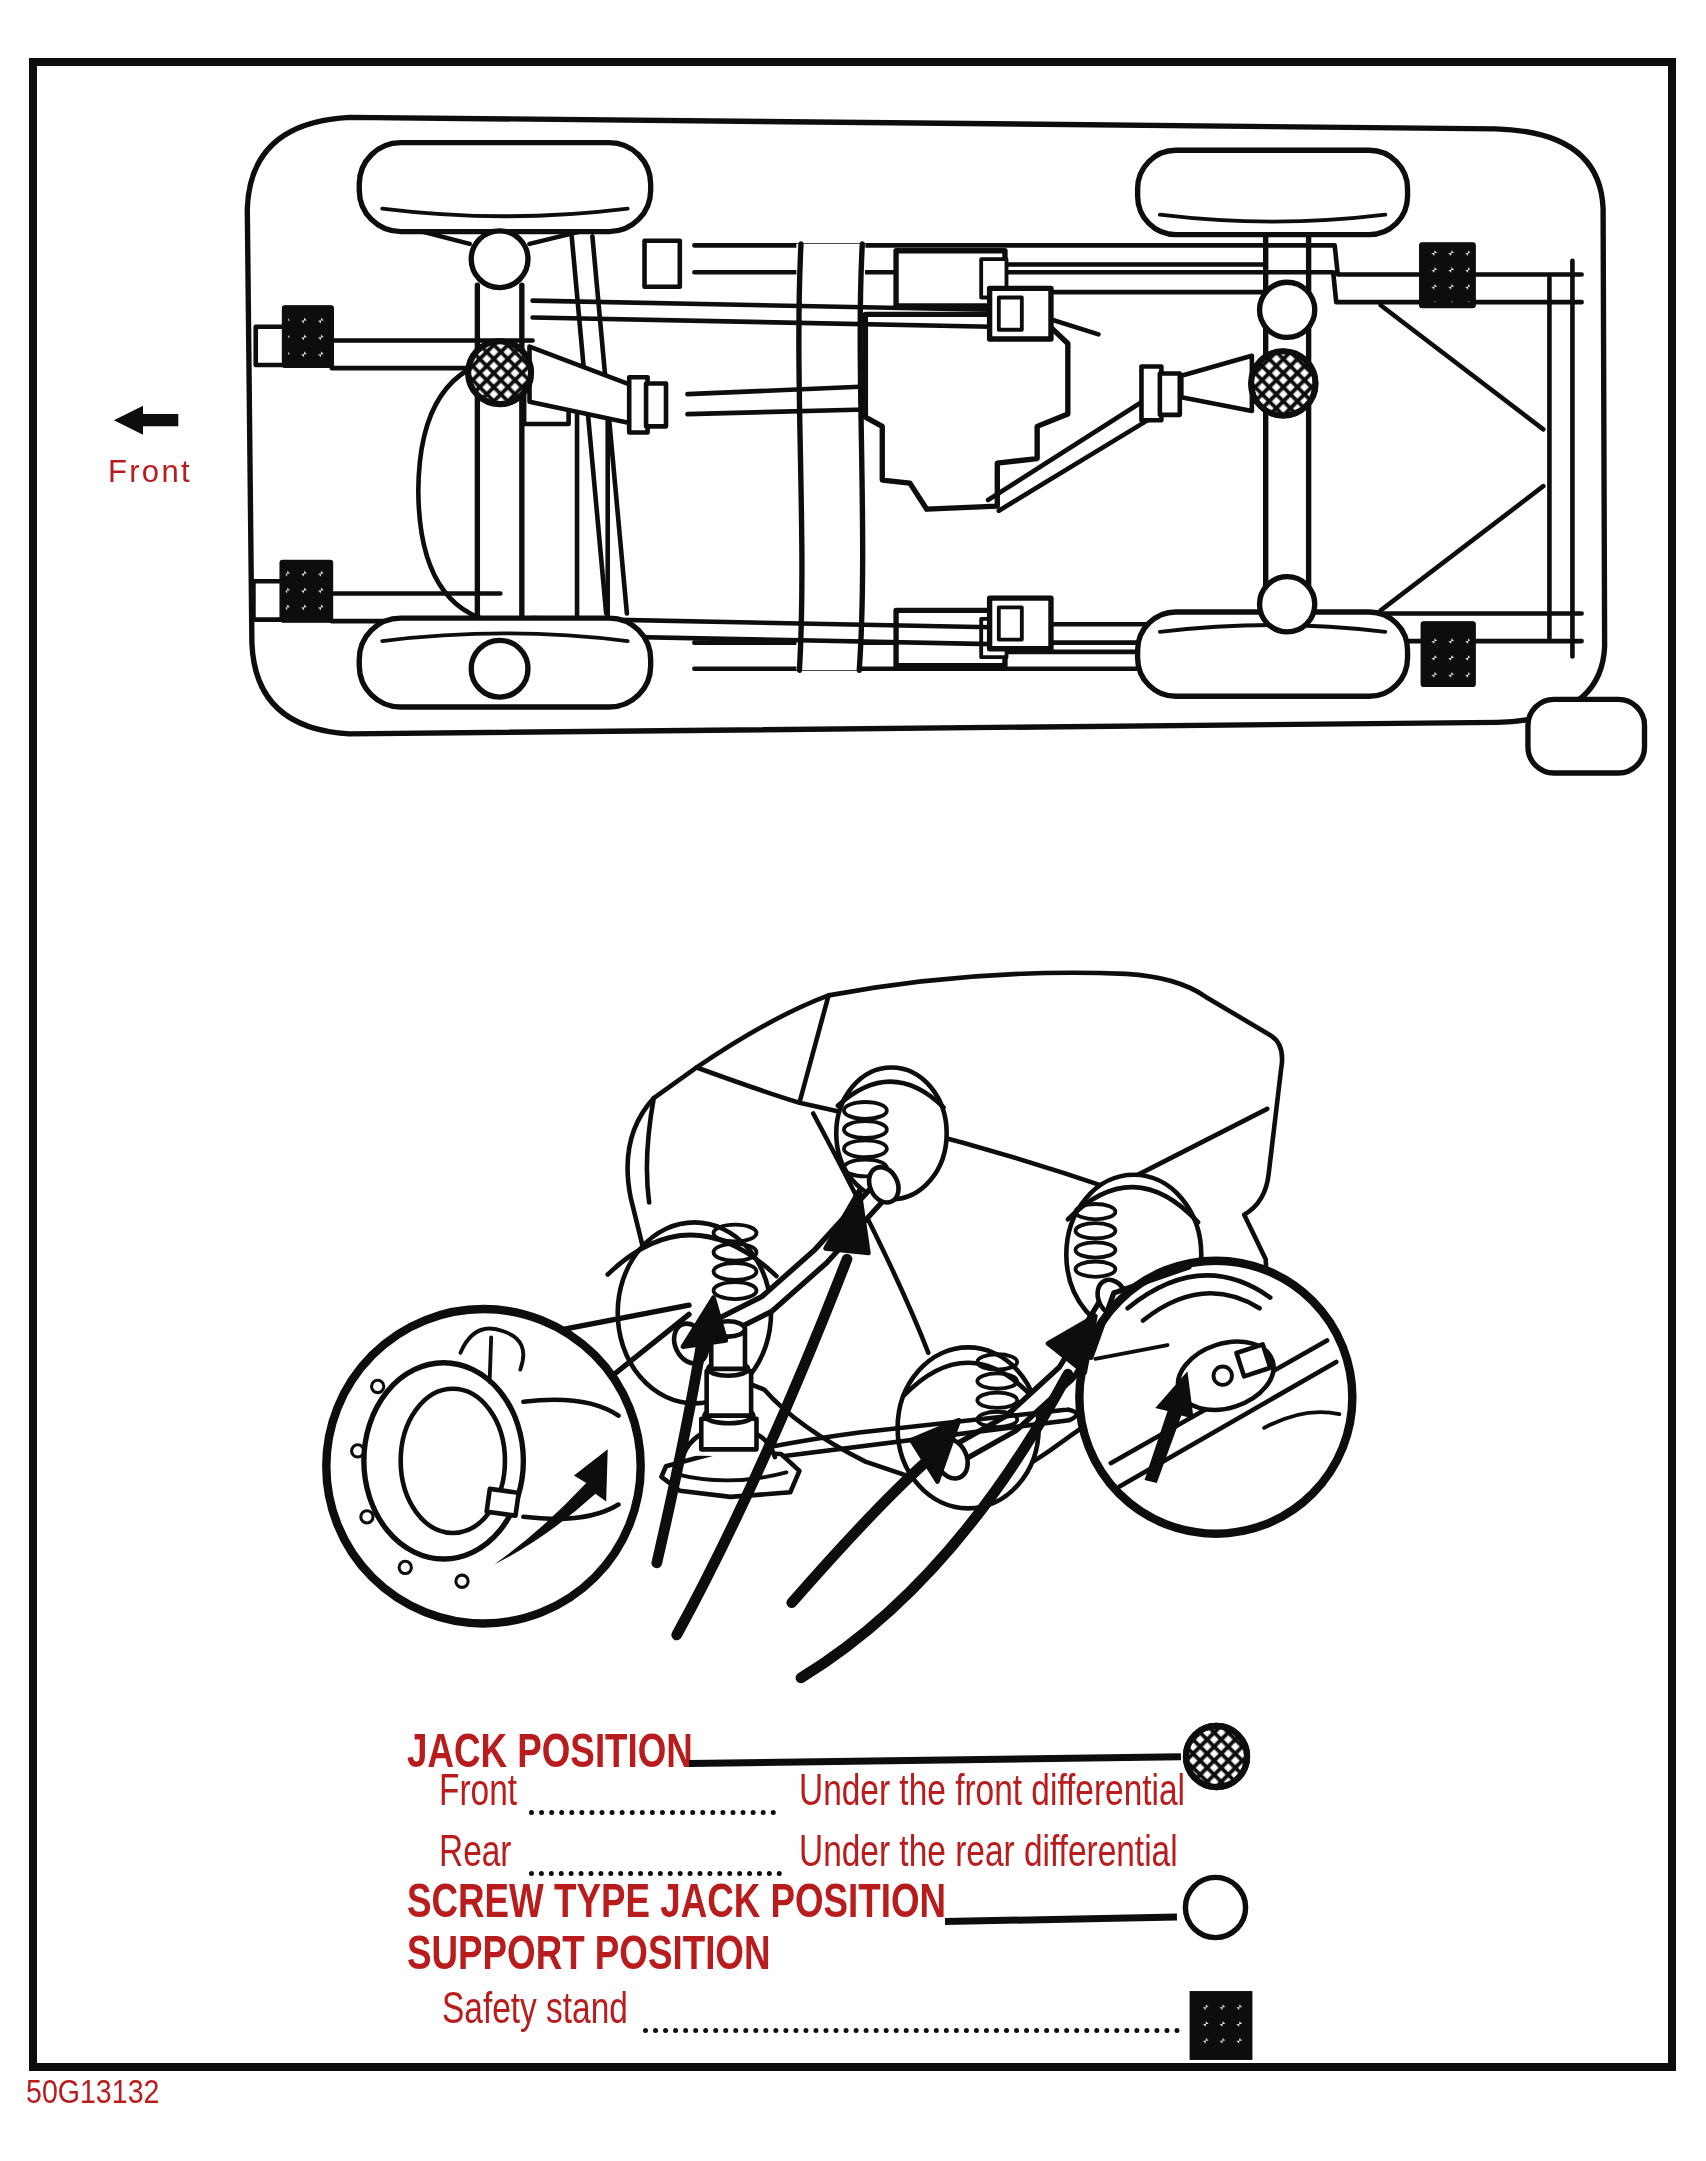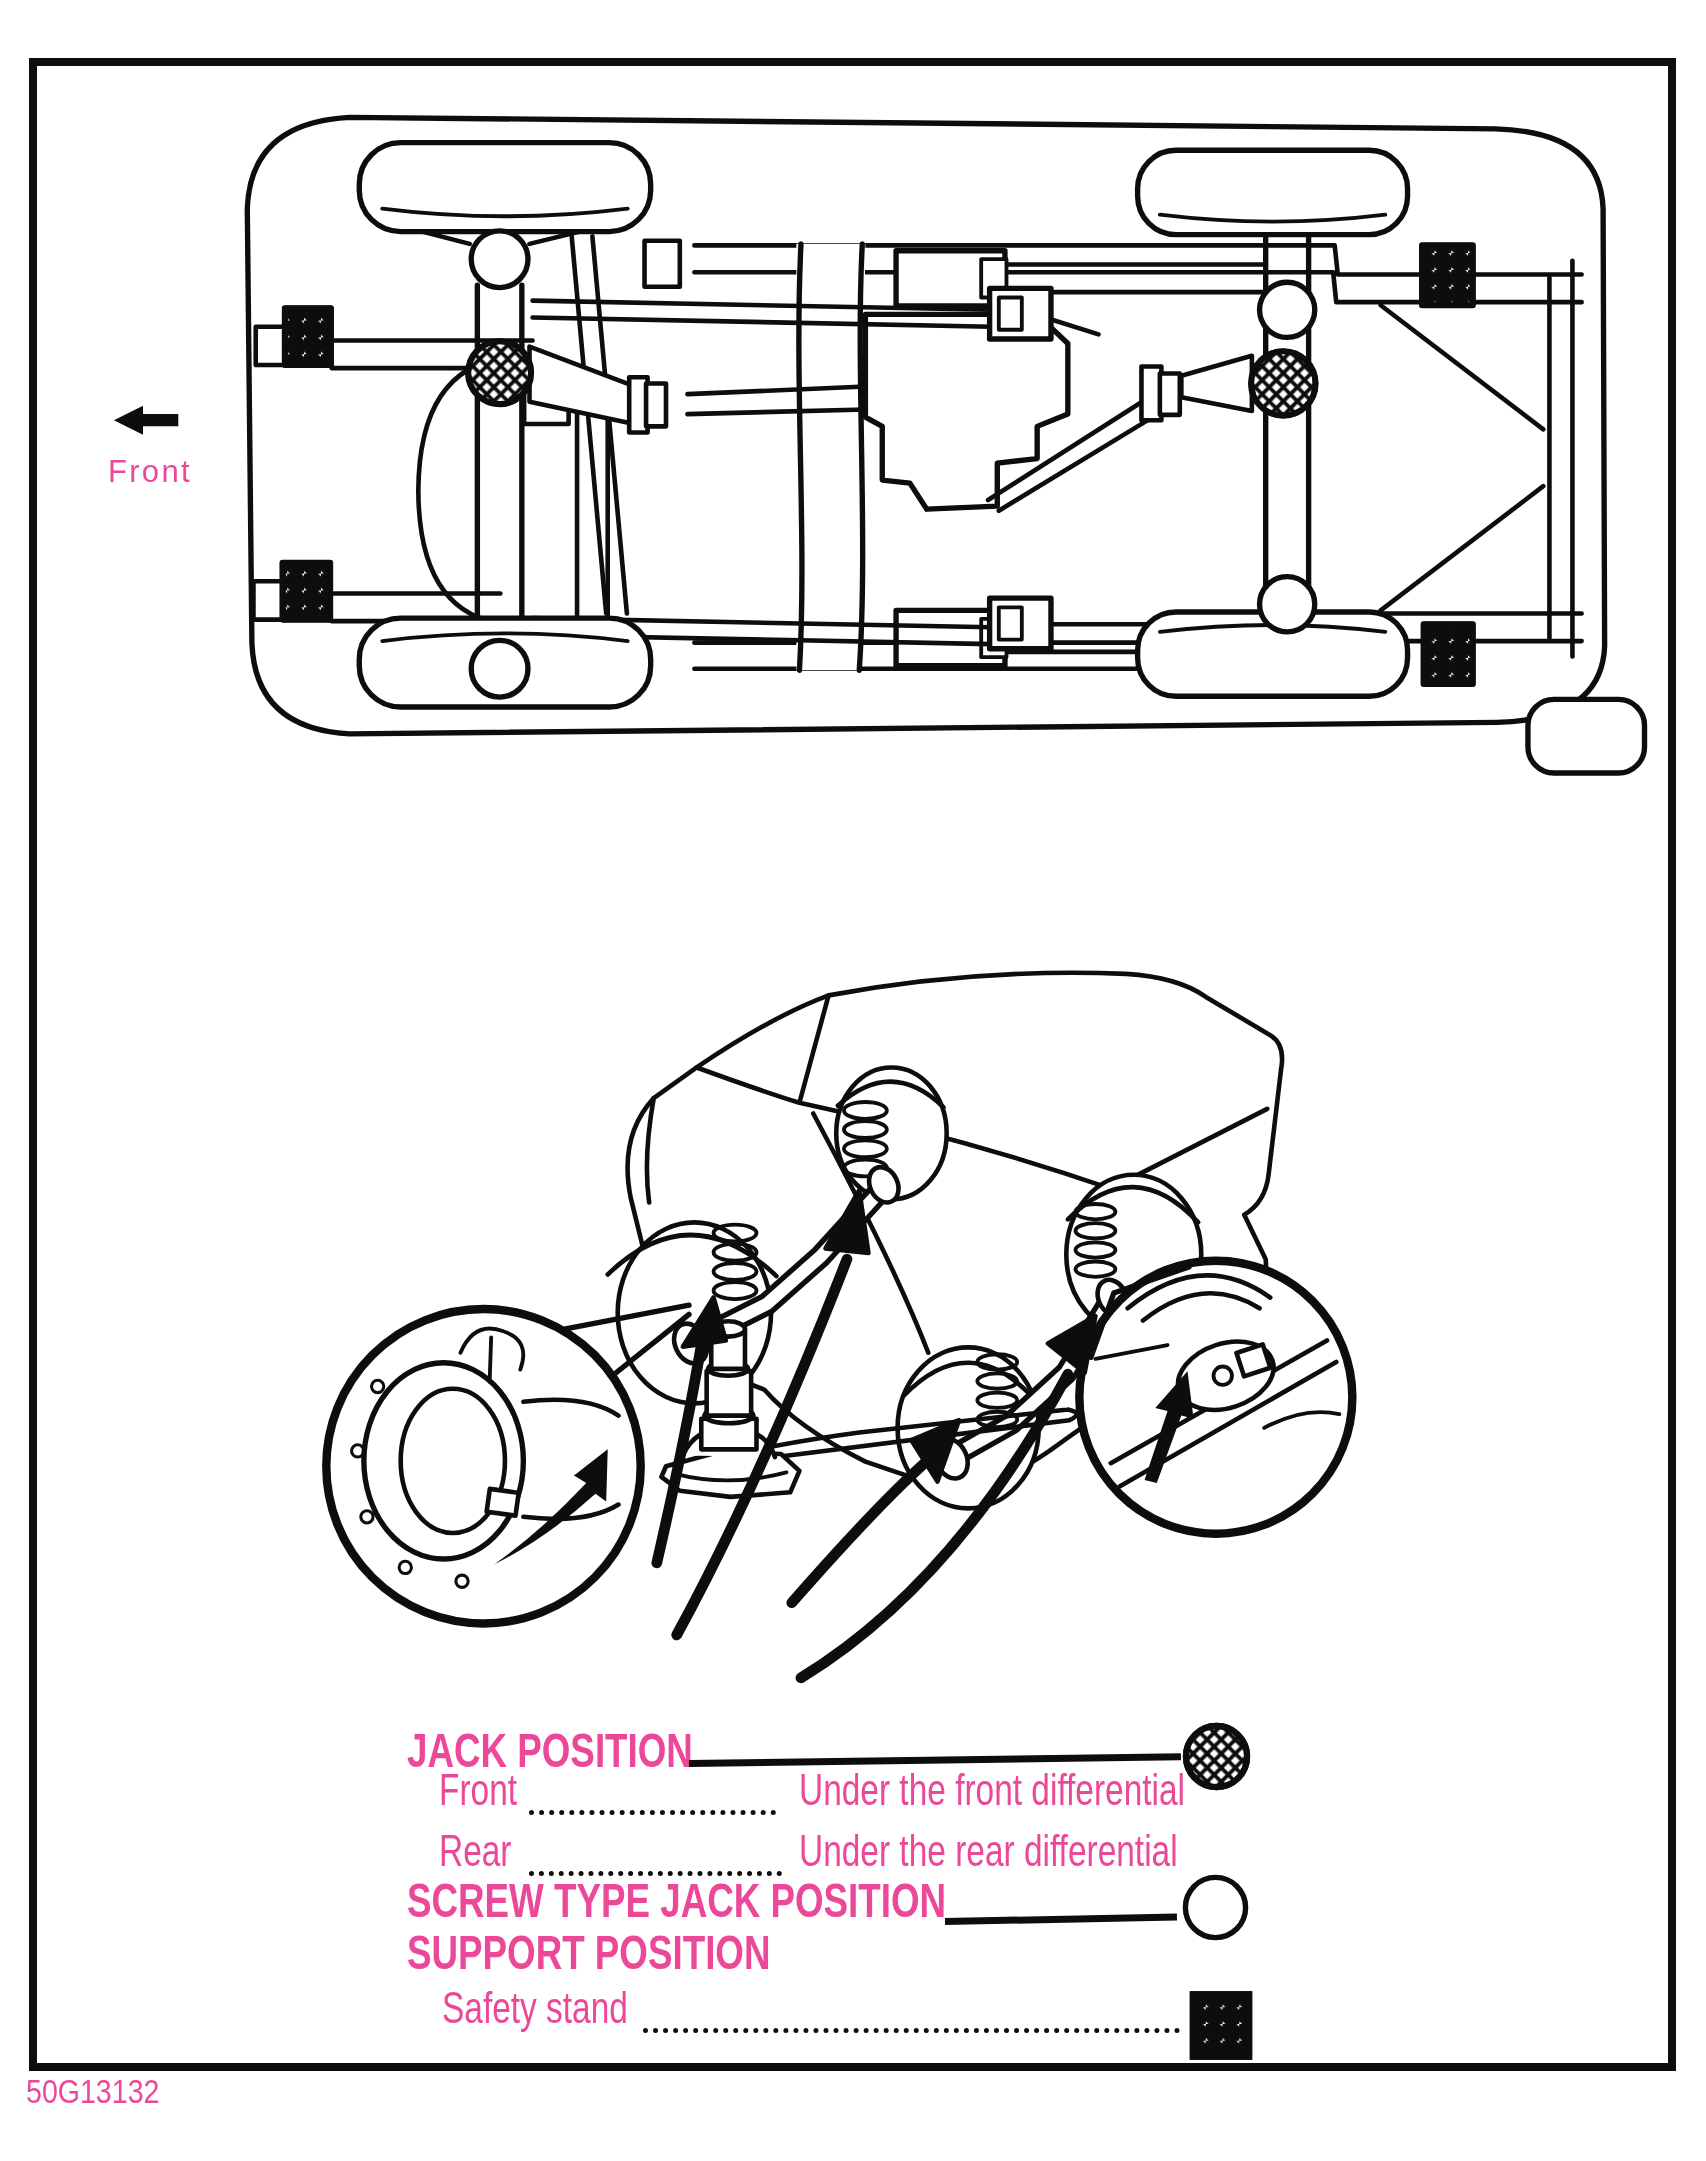--- a/index.html
+++ b/index.html
@@ -1,17 +1,17 @@
 <!DOCTYPE html>
 <html style="font-size:12.3px"><head>
 <meta charset="utf-8">
 <style>
   html,body{margin:0;padding:0;background:#fff;}
   .page{position:relative;width:1707px;height:2161px;background:#ffffff;
-        font-family:"Liberation Sans",sans-serif;color:#ec4899;overflow:hidden;}
+        font-family:"Liberation Sans",sans-serif;color:#b91c1c;overflow:hidden;}
   .frame{position:absolute;left:29px;top:58px;width:1647px;height:2013px;
          border:8.4px solid #0d0d0d;box-sizing:border-box;}
   svg.art{position:absolute;left:0;top:0;}
   .txt{position:absolute;white-space:nowrap;transform-origin:left top;line-height:1;}
   .hdr{font-weight:700;font-size:49px;transform:scaleX(.75);}
   .bodytxt{font-weight:500;font-size:44px;transform:scaleX(.76);}
   .front-label{font-size:31px;letter-spacing:2.3px;font-weight:500;}
   .code{font-size:34px;transform:scaleX(.84);font-weight:400;}
   .dots{position:absolute;height:6.1px;border-bottom:5.4px dotted #0d0d0d;}
   .rule{position:absolute;height:7px;background:#0d0d0d;transform-origin:left center;}

